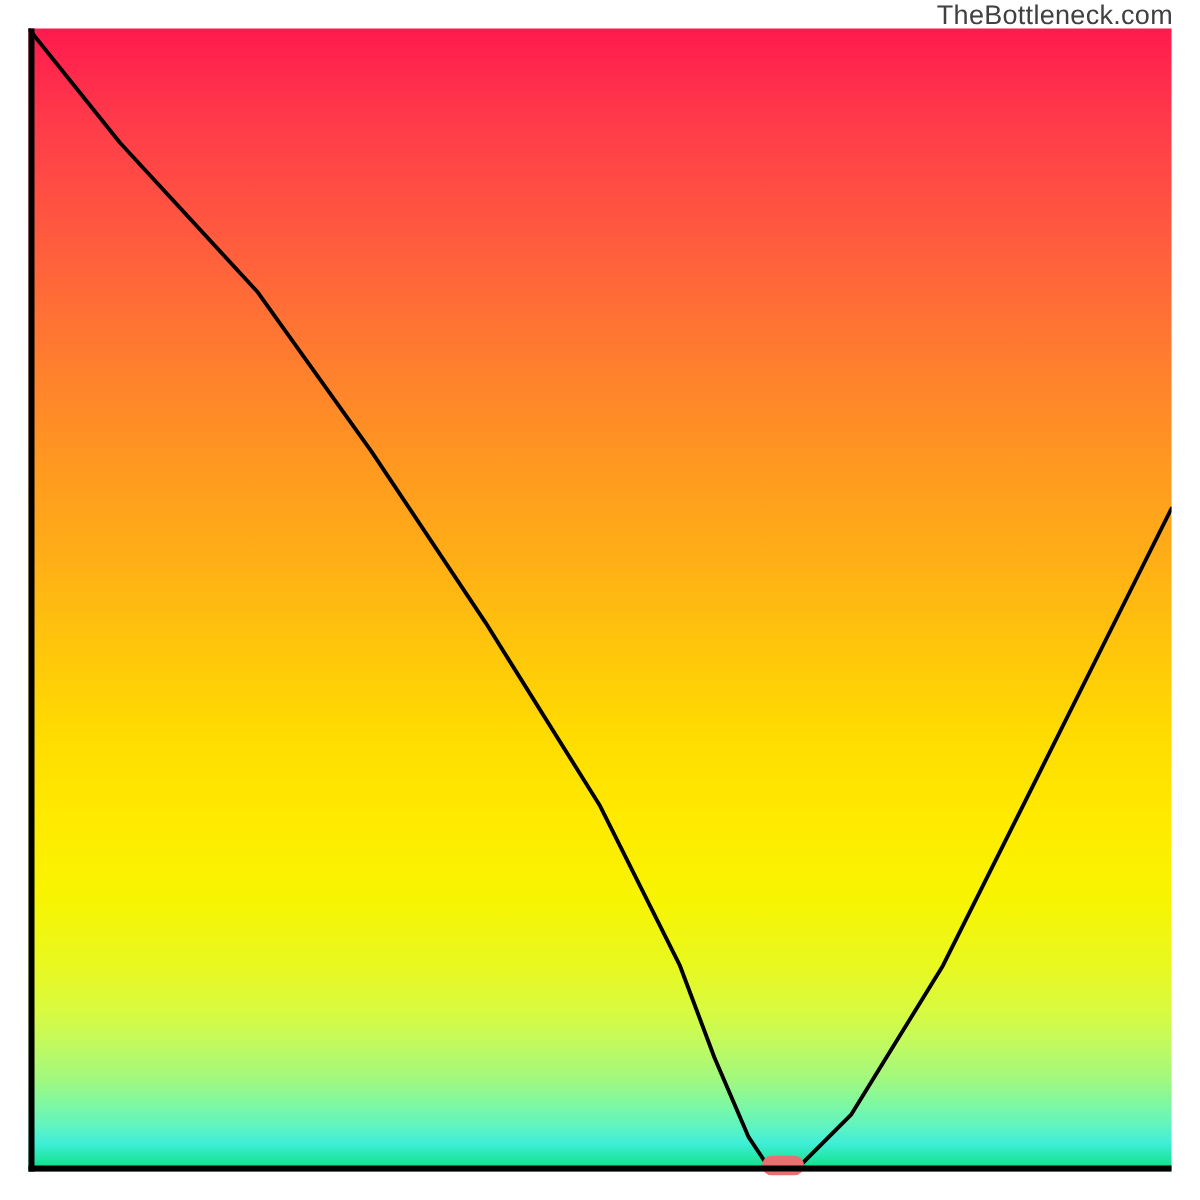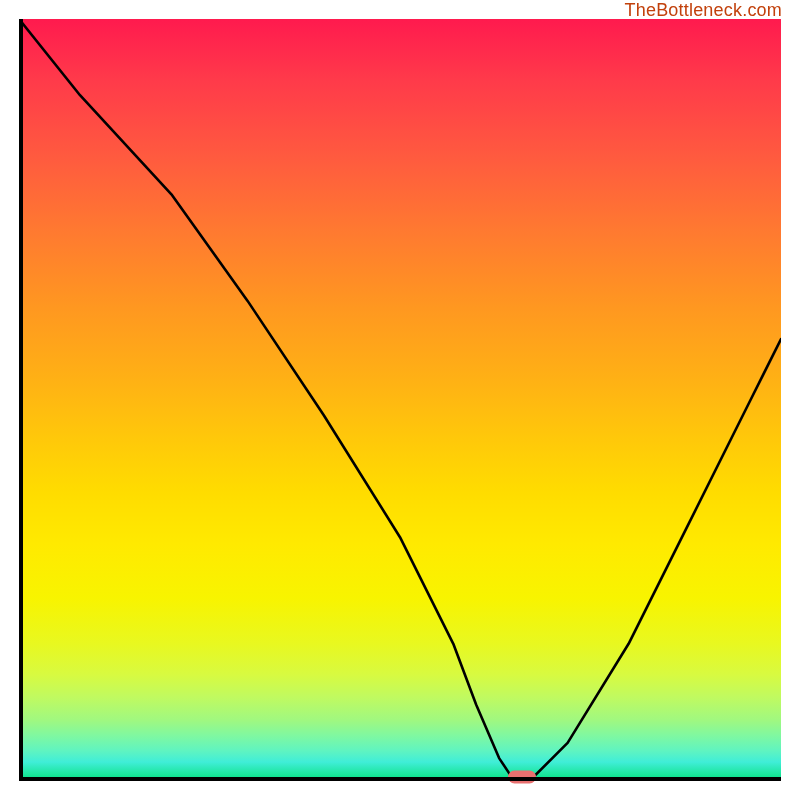--- a/index.html
+++ b/index.html
@@ -68,21 +68,21 @@
     border-left: 4px solid #000;
     border-bottom: 4px solid #000;
     box-sizing: border-box;
     pointer-events: none;
   }
   .watermark {
     position: absolute;
     top: 0px;
     right: 18px;
     font-size: 18px;
-    color: #c2410c;
+    color: #404040;
     font-weight: 500;
     letter-spacing: 0.2px;
   }
 </style>
 </head>
 <body>
 
 <div class="chart-container">
 
   <div class="watermark">TheBottleneck.com</div>

